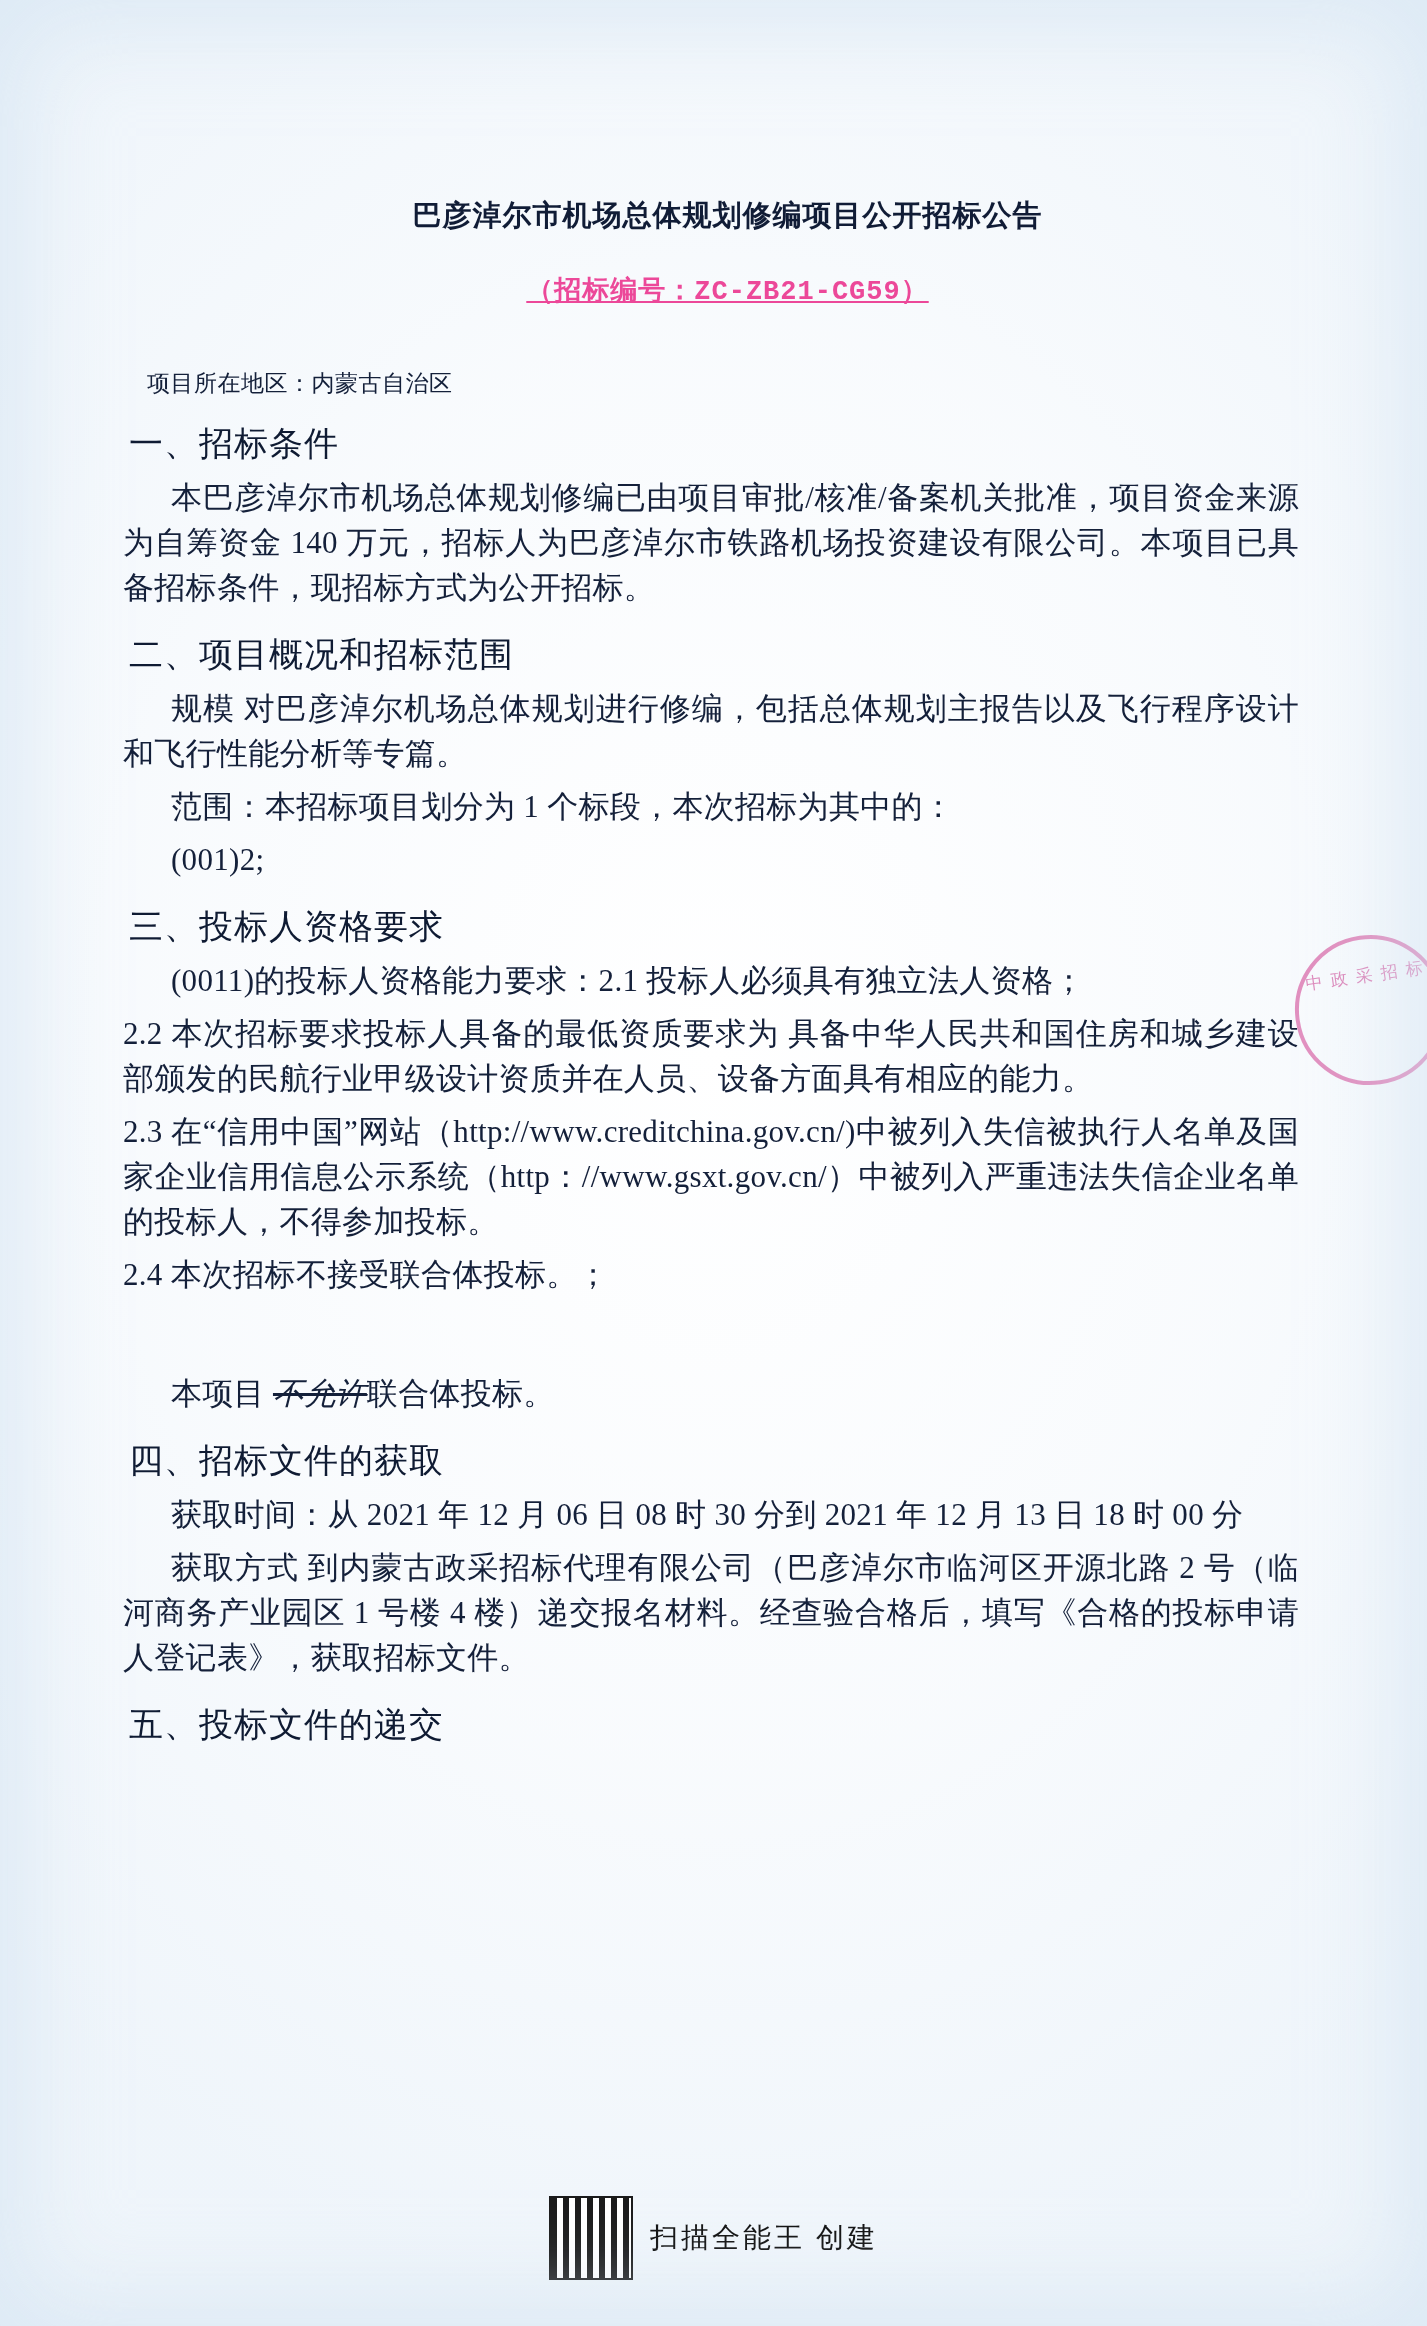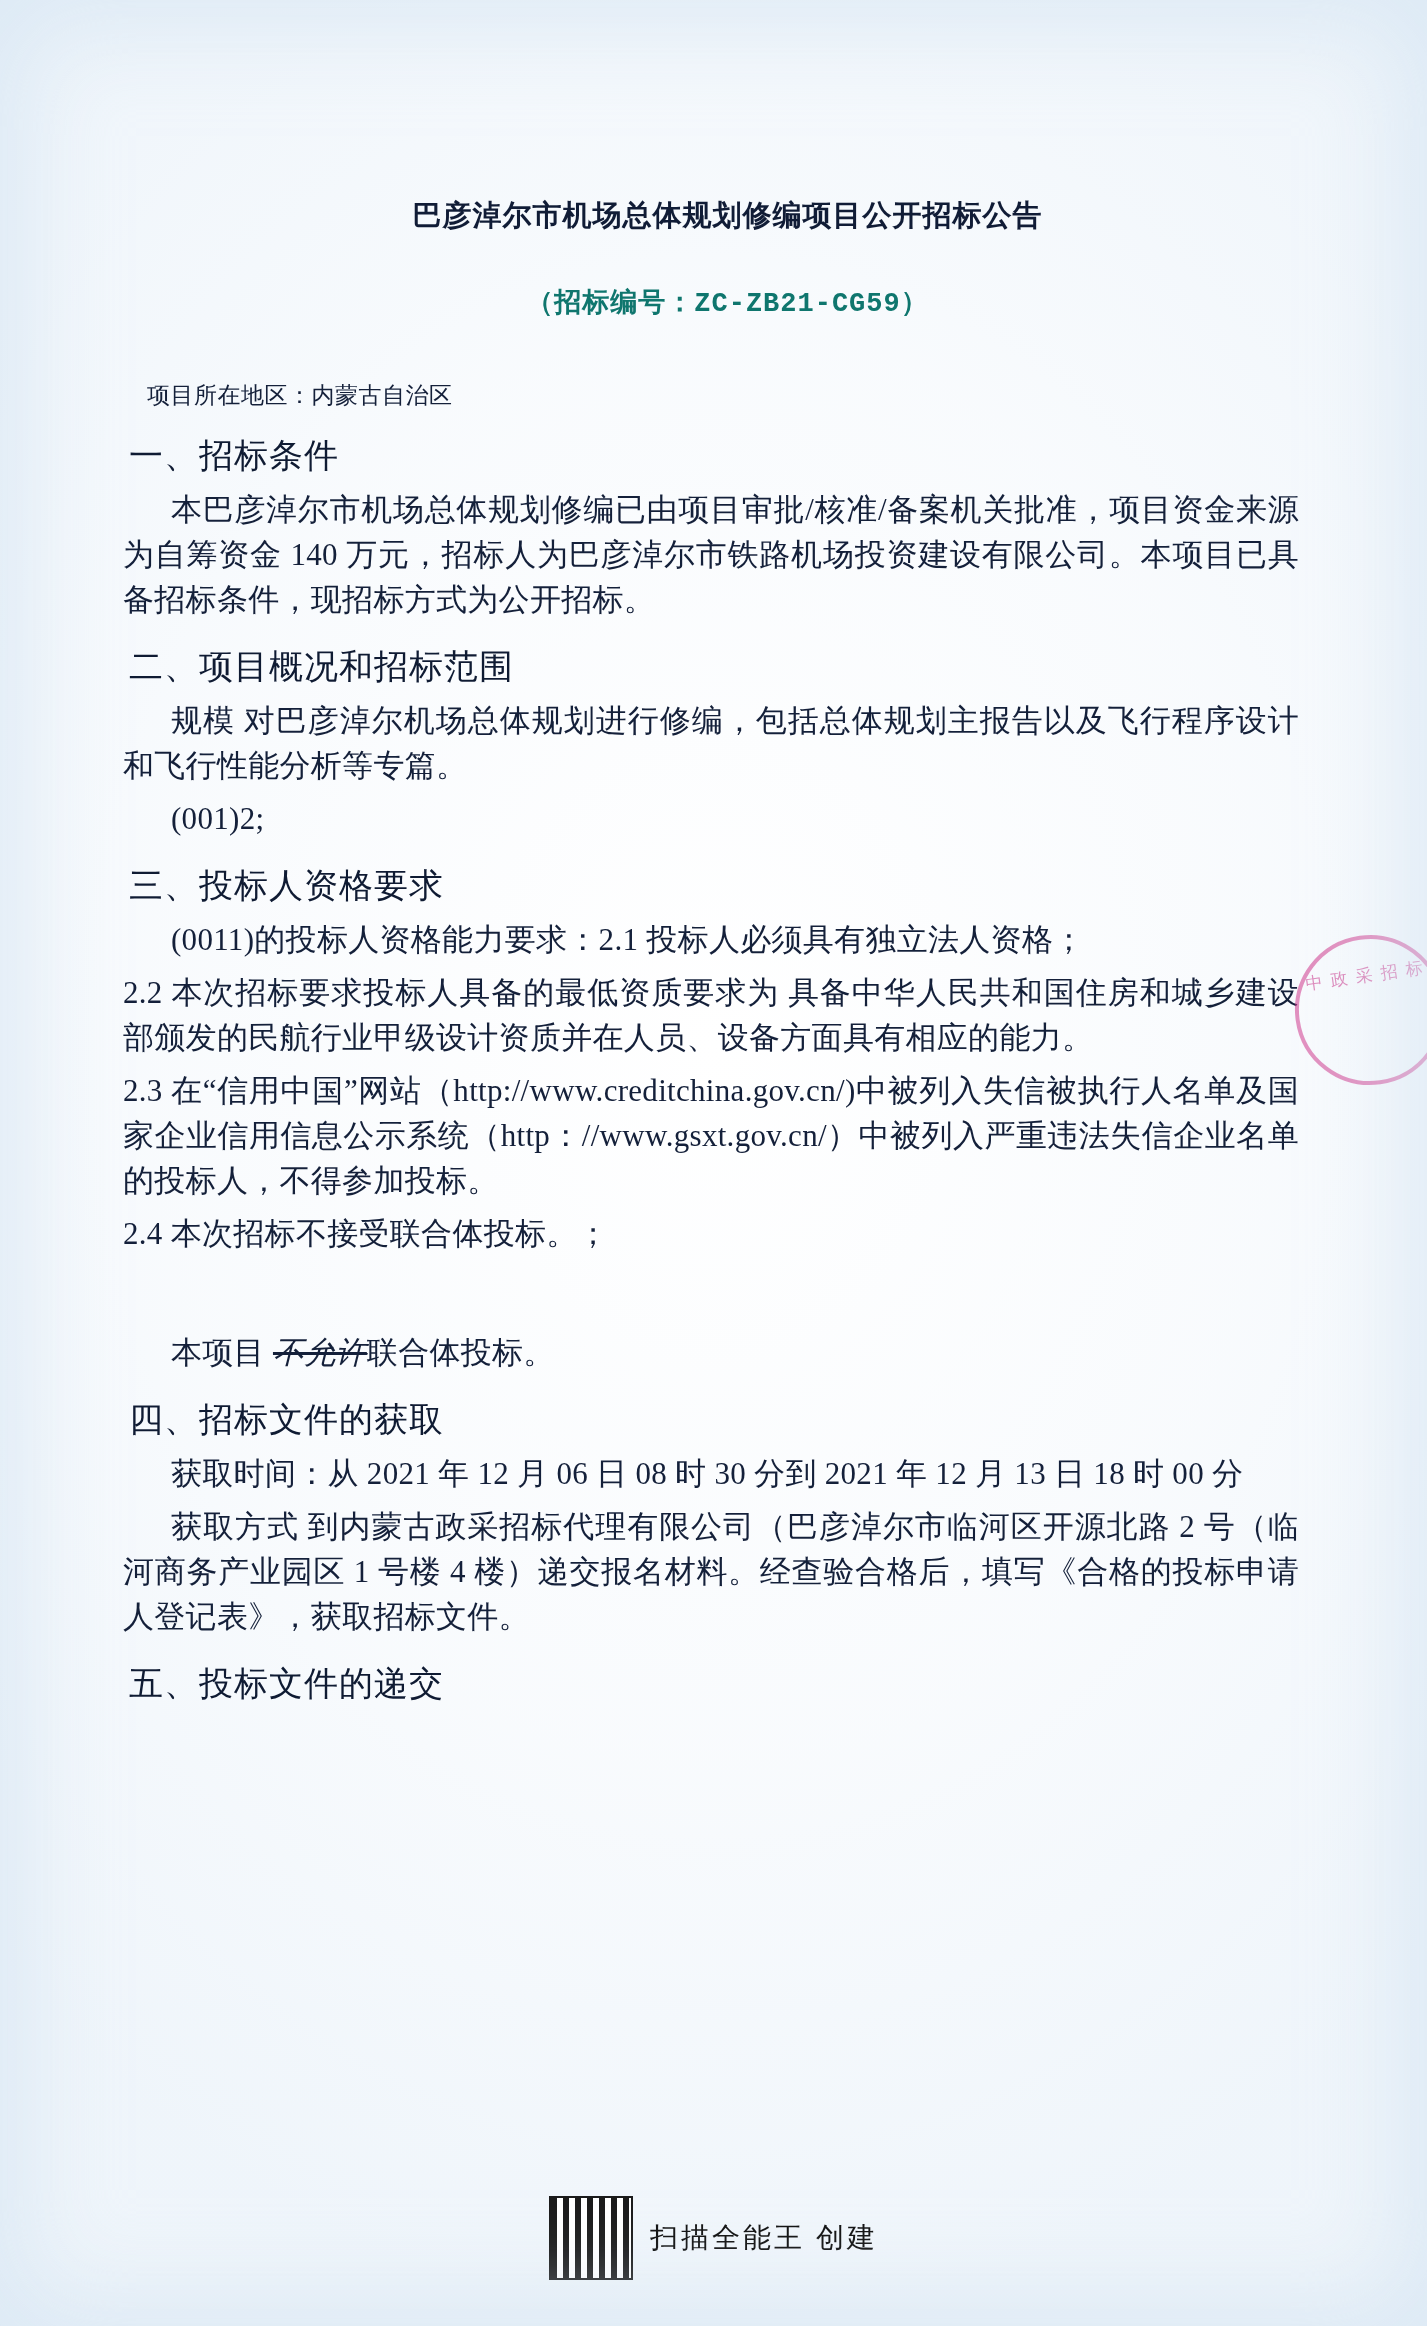--- a/index.html
+++ b/index.html
@@ -43,26 +43,27 @@
     margin-top: 196px;
     padding-left: 28px;
   }
   .doc-title {
     font-size: 29px;
     font-weight: bold;
     letter-spacing: 1px;
     color: #101c36;
   }
   .doc-subtitle {
-    margin-top: 48px;
+    margin-top: 36px;
     font-size: 27px;
     font-weight: bold;
     letter-spacing: 1px;
-    color: #0f766e;
+    color: #ec4899;
     font-family: "Liberation Mono", "DejaVu Sans Mono", monospace;
+    text-decoration: underline;
   }
   .body-area {
     margin: 60px 120px 0 115px;
   }
   .region-line {
     font-size: 23px;
     margin-left: 32px;
     margin-top: 48px;
     letter-spacing: 0.5px;
   }
@@ -149,20 +150,21 @@
 
     <div class="body-area">
 
       <div class="region-line">项目所在地区：内蒙古自治区</div>
 
       <h2 class="sec">一、招标条件</h2>
       <p class="para indent">本巴彦淖尔市机场总体规划修编已由项目审批/核准/备案机关批准，项目资金来源为自筹资金 140 万元，招标人为巴彦淖尔市铁路机场投资建设有限公司。本项目已具备招标条件，现招标方式为公开招标。</p>
 
       <h2 class="sec">二、项目概况和招标范围</h2>
       <p class="para indent">规模  对巴彦淖尔机场总体规划进行修编，包括总体规划主报告以及飞行程序设计和飞行性能分析等专篇。</p>
+      <p class="para indent">范围：本招标项目划分为 1 个标段，本次招标为其中的：</p>
       <p class="para indent">(001)2;</p>
 
       <h2 class="sec">三、投标人资格要求</h2>
       <p class="para indent">(0011)的投标人资格能力要求：2.1   投标人必须具有独立法人资格；</p>
       <p class="para">2.2 本次招标要求投标人具备的最低资质要求为  具备中华人民共和国住房和城乡建设部颁发的民航行业甲级设计资质并在人员、设备方面具有相应的能力。</p>
       <p class="para">2.3 在“信用中国”网站（http://www.creditchina.gov.cn/)中被列入失信被执行人名单及国家企业信用信息公示系统（http：//www.gsxt.gov.cn/）中被列入严重违法失信企业名单的投标人，不得参加投标。</p>
       <p class="para">2.4 本次招标不接受联合体投标。；</p>
       <div class="gap-l"></div>
       <p class="para indent">本项目 <span class="strike-ital">不允许</span>联合体投标。</p>
 

